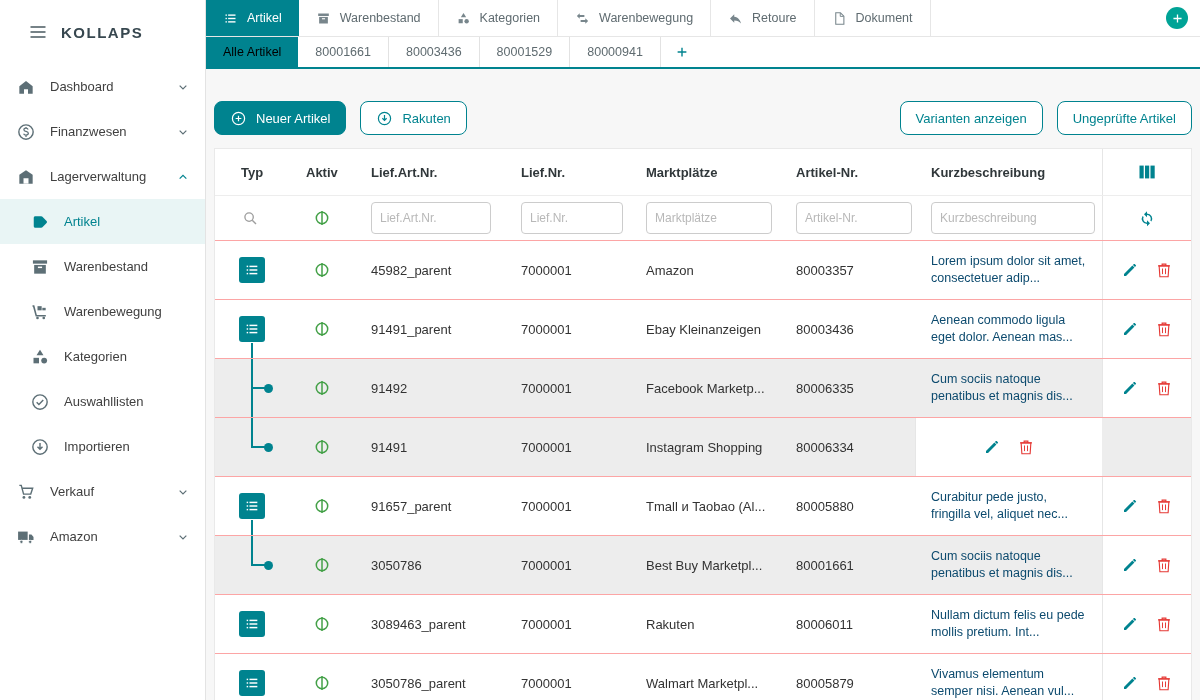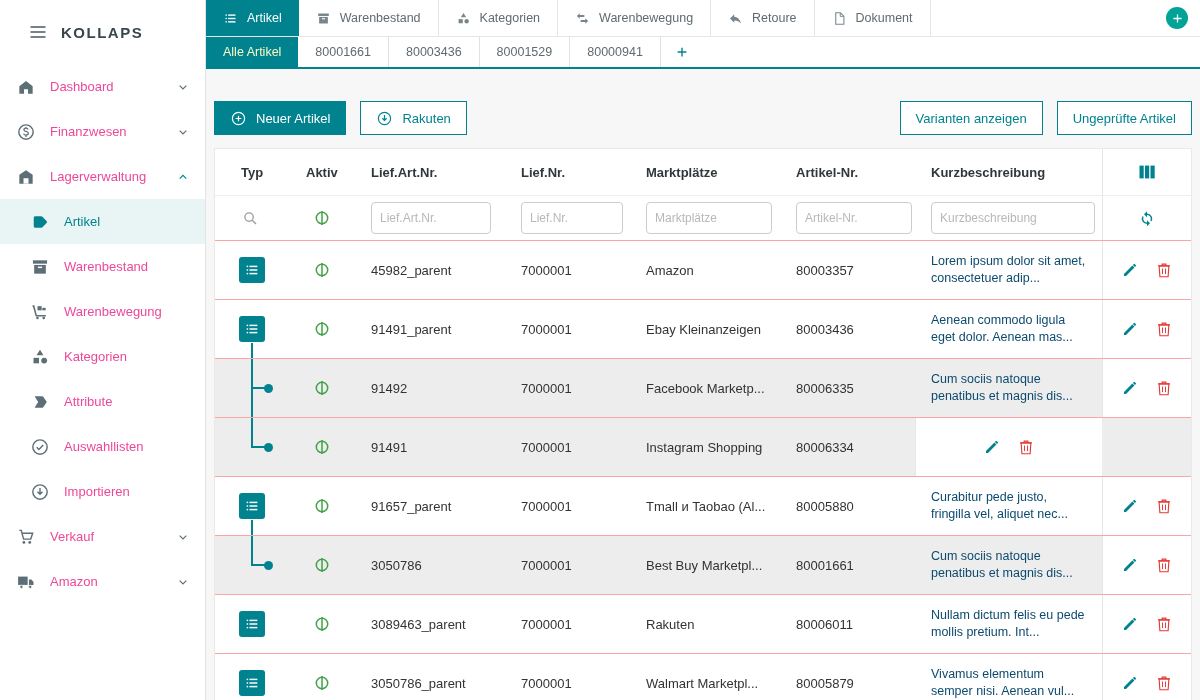--- a/index.html
+++ b/index.html
@@ -5,21 +5,21 @@
   html,body{margin:0;padding:0}
   body{width:1200px;height:700px;overflow:hidden;background:#f7f7f7;
        font-family:"Liberation Sans",sans-serif;-webkit-font-smoothing:antialiased}
   .app{display:flex;width:1200px;height:700px}
 
   
   .sidebar{width:205px;min-width:205px;background:#fff;border-right:1px solid #e3e3e3;z-index:2}
   .logo-row{height:64px;display:flex;align-items:center;gap:13px;padding:0 28px}
   .logo-text{font-size:15px;font-weight:700;letter-spacing:1.5px;color:#37474f}
   .nav-item{height:45px;display:flex;align-items:center;gap:14px;padding:0 14px 0 16px;
-            color:#ec4899;font-size:13px;cursor:pointer;white-space:nowrap}
+            color:#404040;font-size:13px;cursor:pointer;white-space:nowrap}
   .nav-item .icon{color:#5d6f76}
   .nav-item.sub{padding-left:30px}
   .nav-item.active{background:#e9f5f5;color:#00838f}
   .nav-item.active .icon{color:#00838f}
   .chev{margin-left:auto;color:#8a979c}
   .chev.teal{color:#00838f}
 
   
   .icon{display:inline-flex;width:20px;height:20px;flex:none}
   .icon svg,.act-btn svg,.type-chip svg{width:100%;height:100%;display:block}
@@ -36,28 +36,28 @@
        border-right:1px solid #e6e6e6;cursor:pointer;white-space:nowrap}
   .tab .icon{width:15px;height:15px;color:#78868c}
   .tab.active{background:#00838f;color:#fff;border-right:none}
   .tab.active .icon{color:#fff}
   .add-tab{position:absolute;right:12px;top:7px;width:22px;height:22px;border-radius:50%;
            background:#00a396;color:#fff;display:flex;align-items:center;justify-content:center;cursor:pointer}
   .add-tab .icon{width:13px;height:13px}
   .subtabbar{height:30px;background:#fff;display:flex;align-items:stretch;border-bottom:2px solid #00838f}
   .subtab{display:flex;align-items:center;padding:0 17px;font-size:12.5px;color:#5f6b70;
           border-right:1px solid #e2e2e2;cursor:pointer}
-  .subtab.active{background:#00838f;color:#fef9c3;border-right:none}
+  .subtab.active{background:#00838f;color:#000000;border-right:none}
   .subtab-add{display:flex;align-items:center;padding:0 14px;color:#00838f;cursor:pointer}
   .subtab-add .icon{width:14px;height:14px}
 
   
   .content{position:absolute;top:68px;left:0;right:0;bottom:0;padding:0 8px}
   .toolbar{margin-top:33px;display:flex;align-items:center}
-  .btn{height:34px;display:inline-flex;align-items:center;gap:9px;border-radius:0;font-size:13px;
+  .btn{height:34px;display:inline-flex;align-items:center;gap:9px;border-radius:8px;font-size:13px;
        padding:0 15px;cursor:pointer;background:#fff;border:1px solid #00838f;color:#00838f;
        font-family:inherit;white-space:nowrap}
   .btn .icon{width:17px;height:17px}
   .btn.filled{background:#00838f;color:#fff}
   .btn+.btn{margin-left:14px}
   .spacer{flex:1}
 
   
   .table{margin-top:13px;background:#fff;border:1px solid #e9e9e9;border-bottom:none;overflow:hidden}
   .grid-row{display:grid;grid-template-columns:75px 65px 150px 125px 150px 135px 1fr 89px;align-items:center}
@@ -179,28 +179,20 @@
         </div>
         <div class="nav-item sub">
           <span class="icon ">
             <svg viewBox="0 0 24 24">
               <path d="M12 3.2 16.2 10H7.8z" fill="currentColor"></path>
               <rect x="4.2" y="13" width="6.6" height="6.6" fill="currentColor"></rect>
               <circle cx="17" cy="16.3" r="3.5" fill="currentColor"></circle>
             </svg>
           </span>
           <span>Kategorien</span>
-        </div>
-        <div class="nav-item sub">
-          <span class="icon ">
-            <svg viewBox="0 0 24 24">
-              <path d="M5.5 5h8.9c.6 0 1.2.3 1.5.8l4.3 6.2-4.3 6.2c-.3.5-.9.8-1.5.8H5.5l4.3-7z" fill="currentColor"></path>
-            </svg>
-          </span>
-          <span>Attribute</span>
         </div>
         <div class="nav-item sub">
           <span class="icon ">
             <svg viewBox="0 0 24 24">
               <circle cx="12" cy="12" r="8.6" fill="none" stroke="currentColor" stroke-width="1.7"></circle>
               <path d="M8 12.3l2.7 2.7 5.2-5.4" fill="none" stroke="currentColor" stroke-width="1.7"></path>
             </svg>
           </span>
           <span>Auswahllisten</span>
         </div>

